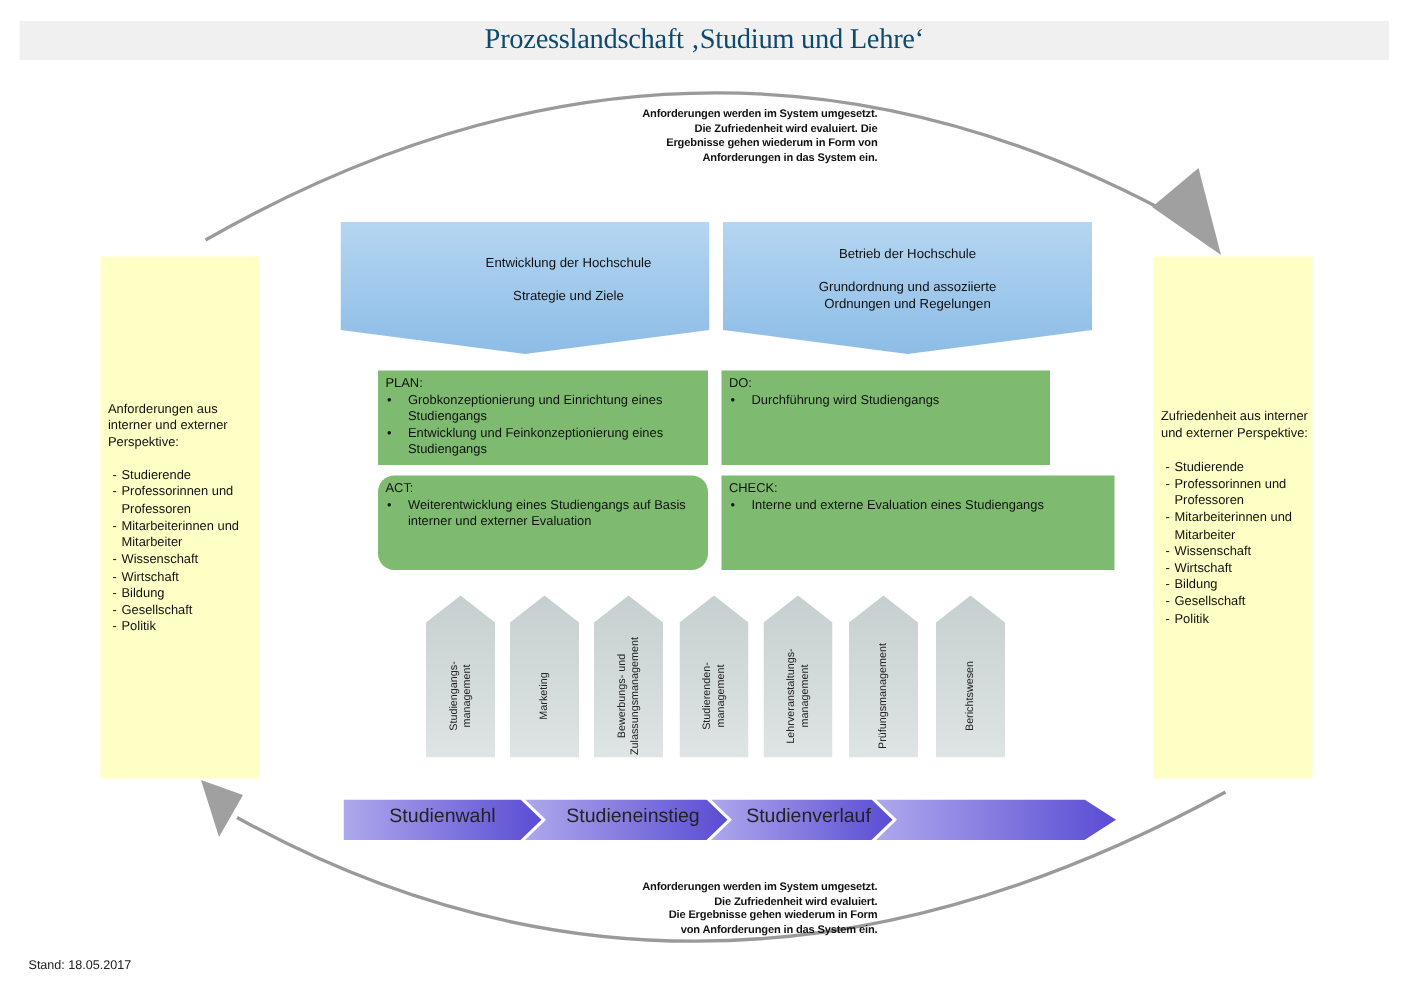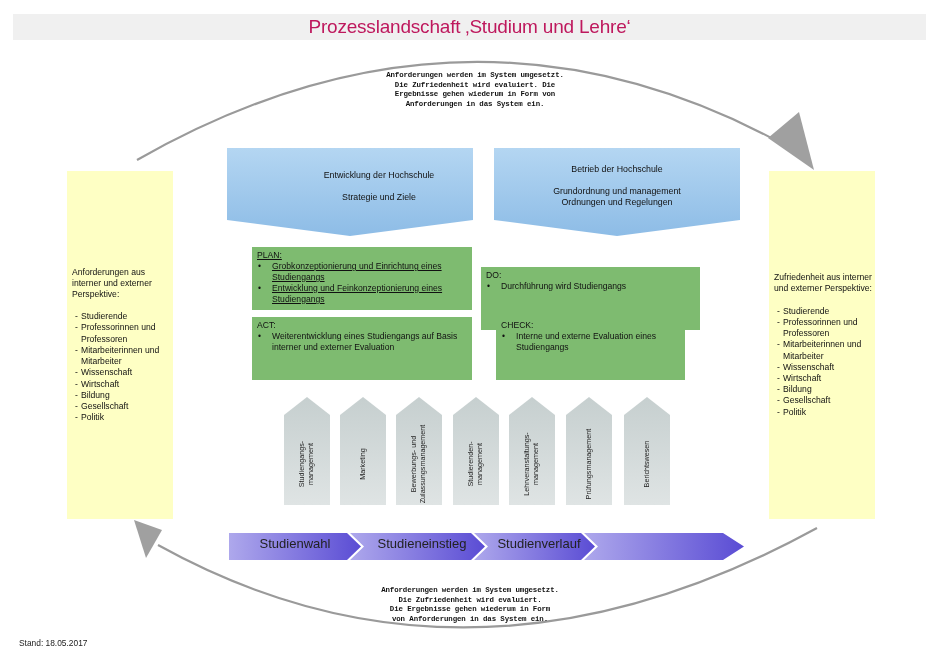--- a/index.html
+++ b/index.html
@@ -1,49 +1,49 @@
 <!DOCTYPE html>
 <html><head>
   <meta charset="utf-8">
   <style>
     html, body { margin:0; padding:0; background:#ffffff; }
     body { width:940px; height:665px; position:relative; overflow:hidden; font-family:"Liberation Sans", sans-serif; color:#111; }
     .abs { position:absolute; }
 
     #title-bar { left:13px; top:14px; width:913px; height:26px; background:#f0f0f0; display:flex; align-items:center; justify-content:center; }
-    #title-bar span { font-size:19px; color:#be185d; letter-spacing:-0.2px; }
+    #title-bar span { font-size:19px; color:#0c4a6e; letter-spacing:-0.2px;font-family:Liberation Serif, serif; }
 
     #arcs { left:0; top:0; width:940px; height:665px; pointer-events:none; }
 
-    .cycle-text { font-size:7.4px; line-height:9.6px; text-align:center; white-space:pre-line; font-weight:bold; letter-spacing:-0.1px;font-family:Liberation Mono, monospace; }
+    .cycle-text { font-size:7.4px; line-height:9.6px; text-align:right; white-space:pre-line; font-weight:bold; letter-spacing:-0.1px; }
     #top-text { left:365px; top:71px; width:220px; }
     #bottom-text { left:355px; top:586px; width:230px; }
 
     .side-box { width:106px; height:348px; background:#feffc4; font-size:8.6px; line-height:11.2px; display:flex; flex-direction:column; justify-content:center; padding-left:5px; box-sizing:border-box; }
     #left-box { left:67px; top:171px; }
     #right-box { left:769px; top:171px; }
     .side-box .head { margin-bottom:11px; }
     .side-box ul { list-style:none; margin:0; padding:0 0 0 3px; }
     .side-box li { position:relative; padding-left:6px; }
     .side-box li::before { content:"-"; position:absolute; left:0; }
 
     .blue-chev { width:246px; height:88px; }
     #chev-left { left:227px; top:148px; }
-    #chev-right { left:482px; top:148px;margin-left:12px; }
+    #chev-right { left:482px; top:148px; }
     .blue-chev svg { position:absolute; left:0; top:0; }
     .blue-chev .txt { position:absolute; left:0; top:0; width:100%; font-size:8.8px; line-height:11px; text-align:center; }
     #chev-left .txt { top:22px;padding-left:29px; }
     #chev-right .txt { top:16px; }
     .blue-chev .txt .gap { height:11px; }
 
     .green { background:#7ebb70; font-size:8.6px; line-height:11px; padding:3px 5px; box-sizing:border-box; }
-    #plan-box { left:252px; top:247px; width:220px; height:63px;text-decoration:underline; }
-    #do-box { left:481px; top:247px; width:219px; height:63px;margin-top:20px; }
-    #act-box { left:252px; top:317px; width:220px; height:63px; }
-    #check-box { left:496px; top:317px; width:189px; height:63px; }
+    #plan-box { left:252px; top:247px; width:220px; height:63px; }
+    #do-box { left:481px; top:247px; width:219px; height:63px; }
+    #act-box { left:252px; top:317px; width:220px; height:63px;border-radius:11px; }
+    #check-box { left:481px; top:317px; width:262px; height:63px; }
     .green ul { margin:0; padding:0; list-style:none; }
     .green li { position:relative; padding-left:15px; margin-top:0px; }
     .green li::before { content:"\2022"; position:absolute; left:1px; }
 
     .house { width:46px; height:108px; }
     .house svg { position:absolute; left:0; top:0; }
     .house .vlabel { position:absolute; left:50%; top:62%; transform:translate(-50%,-50%) rotate(-90deg); font-size:7.2px; line-height:8.6px; text-align:center; white-space:pre-line; width:90px; color:#222; }
 
     #phase-bar { left:229px; top:533px; width:515px; height:27px; }
     #phase-bar svg { position:absolute; left:0; top:0; }
@@ -125,21 +125,21 @@
       <linearGradient id="bg2" x1="0" y1="0" x2="0" y2="1">
         <stop offset="0" stop-color="#b4d6f2"></stop>
         <stop offset="1" stop-color="#8dbce6"></stop>
       </linearGradient>
     </defs>
     <polygon points="0,0 246,0 246,72 123,88 0,72" fill="url(#bg2)"></polygon>
   </svg>
   <div class="txt">
     <div>Betrieb der Hochschule</div>
     <div class="gap"></div>
-    <div style="padding:0 50px">Grundordnung und management Ordnungen und Regelungen</div>
+    <div style="padding:0 50px">Grundordnung und assoziierte Ordnungen und Regelungen</div>
   </div>
 </div>
 
 <div id="plan-box" class="abs green">
   <div>PLAN:</div>
   <ul>
     <li>Grobkonzeptionierung und Einrichtung eines Studiengangs</li>
     <li>Entwicklung und Feinkonzeptionierung eines Studiengangs</li>
   </ul>
 </div>

